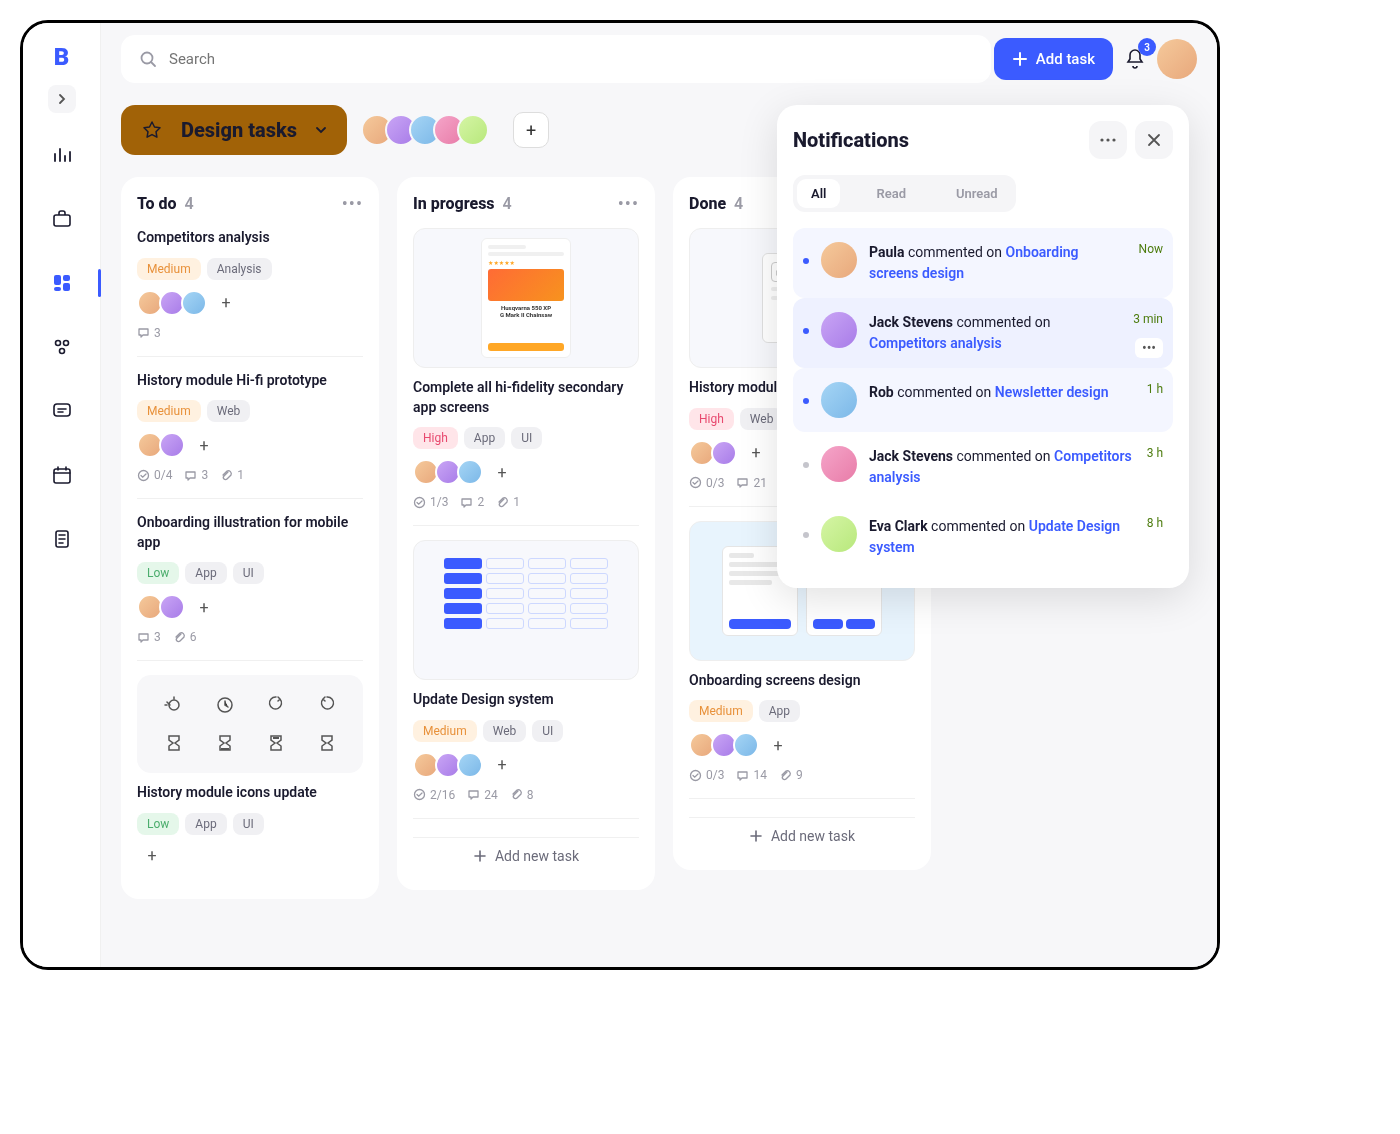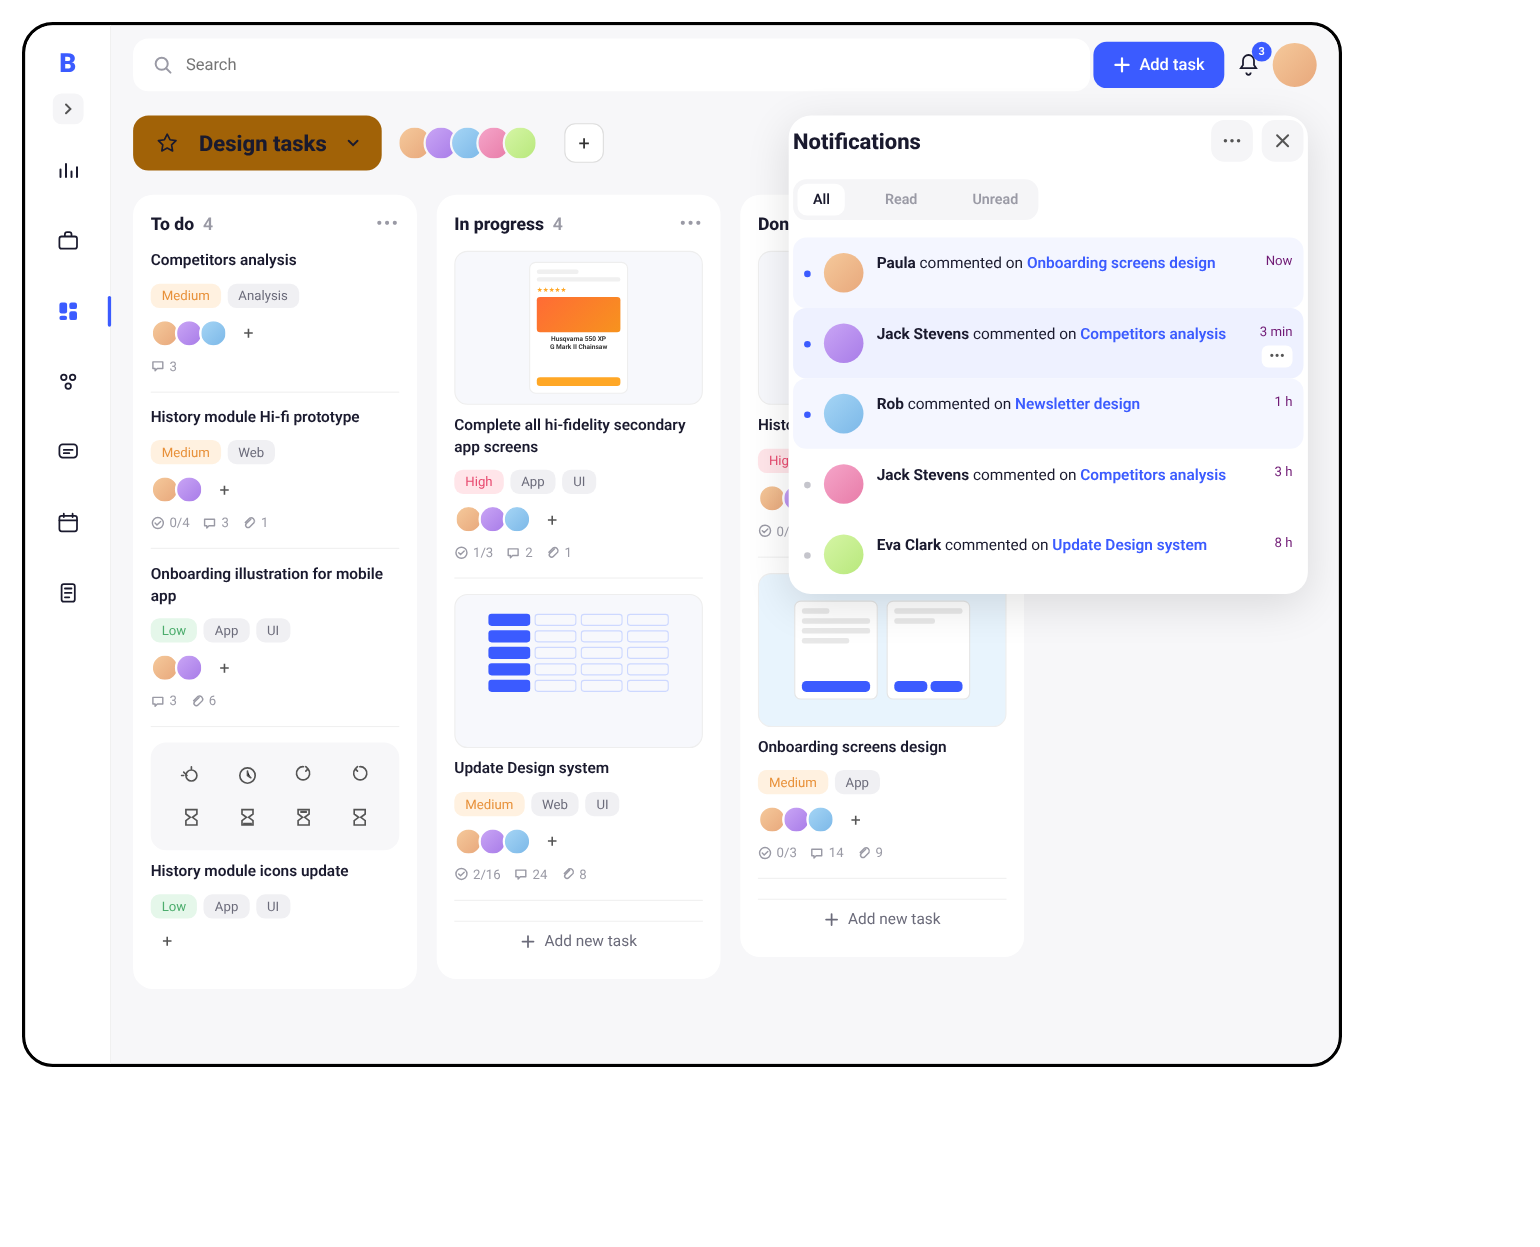--- a/index.html
+++ b/index.html
@@ -45,39 +45,39 @@
 .tag-grey{background:#f0f0f3;color:#6b6b7a}
 .assignees{display:flex;align-items:center;gap:4px}
 .assignees .av{width:26px;height:26px;border-radius:50%;border:2px solid #fff;margin-left:-8px}
 .assignees .av:first-child{margin-left:0}
 .add-sm{width:22px;height:22px;display:flex;align-items:center;justify-content:center;color:#555;margin-left:4px;cursor:pointer;font-size:16px}
 .meta{display:flex;align-items:center;gap:12px;color:#9a9aa5;font-size:12px}
 .meta-item{display:flex;align-items:center;gap:4px}
 .thumb{width:100%;height:140px;background:#f7f8fc;border-radius:12px;border:1px solid #eee;display:flex;align-items:center;justify-content:center;overflow:hidden}
 .add-new-task{display:flex;align-items:center;justify-content:center;gap:8px;color:#6b6b7a;font-size:14px;padding:10px;cursor:pointer;border-top:1px solid #f0f0f0;margin-top:4px}
 .icon-grid{background:#f7f7f9;border-radius:14px;padding:20px;display:grid;grid-template-columns:repeat(4,1fr);gap:18px;justify-items:center}
-.notif-panel{position:absolute;top:82px;right:28px;width:472px;background:#fff;border-radius:20px;box-shadow:0 10px 40px rgba(0,0,0,.12);padding:4px;z-index:100}
+.notif-panel{position:absolute;top:82px;right:28px;width:412px;background:#fff;border-radius:20px;box-shadow:0 10px 40px rgba(0,0,0,.12);padding:16px;z-index:100}
 .notif-header{display:flex;align-items:center;justify-content:space-between;margin-bottom:16px}
 .notif-title{font-size:20px;font-weight:800;color:#1a1a2e}
 .notif-actions{display:flex;gap:8px}
 .icon-btn{width:38px;height:38px;border-radius:12px;background:#f5f5f7;display:flex;align-items:center;justify-content:center;cursor:pointer;color:#555}
 .notif-tabs{display:flex;gap:22px;background:#f5f5f7;border-radius:12px;padding:4px;width:fit-content;margin-bottom:16px}
 .notif-tab{padding:7px 14px;border-radius:9px;font-size:13px;font-weight:600;color:#9a9aa5;cursor:pointer}
 .notif-tab.active{background:#fff;color:#1a1a2e}
 .notif-list{display:flex;flex-direction:column}
 .notif-item{display:flex;gap:12px;padding:14px 10px;border-radius:12px;align-items:flex-start;position:relative}
 .notif-item.unread{background:#f4f6ff}
 .notif-item.hover{background:#eef1ff}
 .notif-dot{width:6px;height:6px;border-radius:50%;background:#3b5bff;margin-top:16px;flex-shrink:0}
 .notif-dot.read{background:#c5c5cc}
 .notif-av{width:36px;height:36px;border-radius:50%;flex-shrink:0}
 .notif-body{flex:1;font-size:14px;color:#1a1a2e;line-height:1.5}
 .notif-body .link{color:#3b5bff;font-weight:600}
 .notif-body strong{font-weight:700}
-.notif-time{font-size:12px;color:#701a75;flex-shrink:0}
+.notif-time{font-size:12px;color:#4d7c0f;flex-shrink:0}
 .notif-more{width:28px;height:20px;background:#fff;border-radius:6px;display:flex;align-items:center;justify-content:center;position:absolute;right:10px;bottom:10px;font-size:14px;color:#555;cursor:pointer}
 .av-1{background:linear-gradient(135deg,#f5c99b,#e8a87c)}
 .av-2{background:linear-gradient(135deg,#c9a5f5,#a87ce8)}
 .av-3{background:linear-gradient(135deg,#a5d5f5,#7cb8e8)}
 .av-4{background:linear-gradient(135deg,#f5a5c9,#e87ca8)}
 .av-5{background:linear-gradient(135deg,#d5f5a5,#b8e87c)}
 svg{display:block}
 .product-mock{width:90px;height:120px;background:#fff;border:1px solid #eee;border-radius:6px;padding:6px;font-size:5px;display:flex;flex-direction:column;gap:3px}
 .product-mock .bar{height:4px;background:#f0f0f0;border-radius:2px}
 .product-mock .stars{color:#ffa726;font-size:6px}

